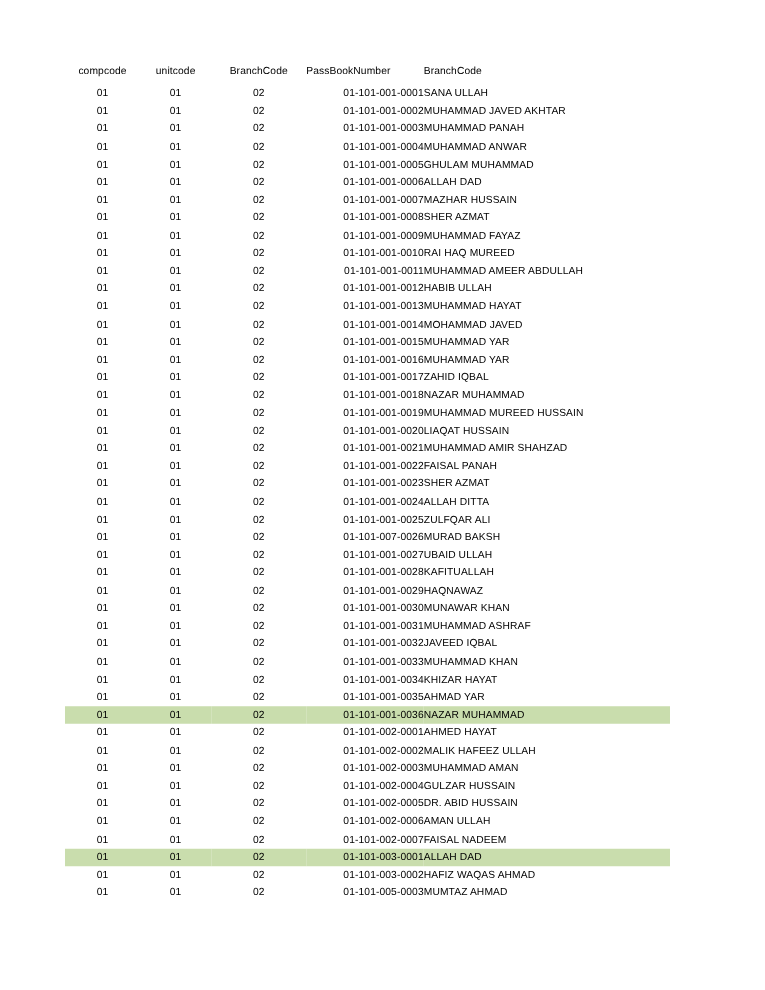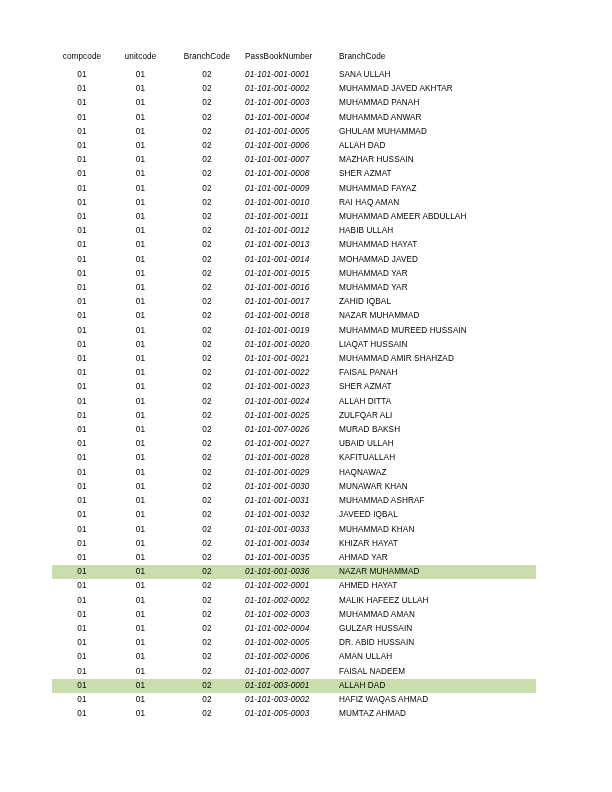--- a/index.html
+++ b/index.html
@@ -57,21 +57,21 @@
     font-weight: 400;
     color: #000000;
     height: 14.2px;
     line-height: 14.2px;
     padding: 0;
     white-space: nowrap;
     letter-spacing: 0.1px;
     vertical-align: middle;
   }
   td.d-comp, td.d-unit, td.d-branch { text-align: center; }
-  td.d-passbook { text-align: left; padding-left: 6px; font-style: italic; }
+  td.d-passbook { text-align: right; padding-left: 6px; }
   td.d-person   { text-align: left; padding-left: 9px; }
 
   tr.row-highlight td {
     background: #c9ddad;
   }
 </style>
 </head>
 <body>
 
 <div class="page">
@@ -155,21 +155,21 @@
             <td class="d-unit">01</td>
             <td class="d-branch">02</td>
             <td class="d-passbook">01-101-001-0009</td>
             <td class="d-person">MUHAMMAD FAYAZ</td>
           </tr>
           <tr>
             <td class="d-comp">01</td>
             <td class="d-unit">01</td>
             <td class="d-branch">02</td>
             <td class="d-passbook">01-101-001-0010</td>
-            <td class="d-person">RAI HAQ AMAN</td>
+            <td class="d-person">RAI HAQ MUREED</td>
           </tr>
           <tr>
             <td class="d-comp">01</td>
             <td class="d-unit">01</td>
             <td class="d-branch">02</td>
             <td class="d-passbook">01-101-001-0011</td>
             <td class="d-person">MUHAMMAD AMEER ABDULLAH</td>
           </tr>
           <tr>
             <td class="d-comp">01</td>

